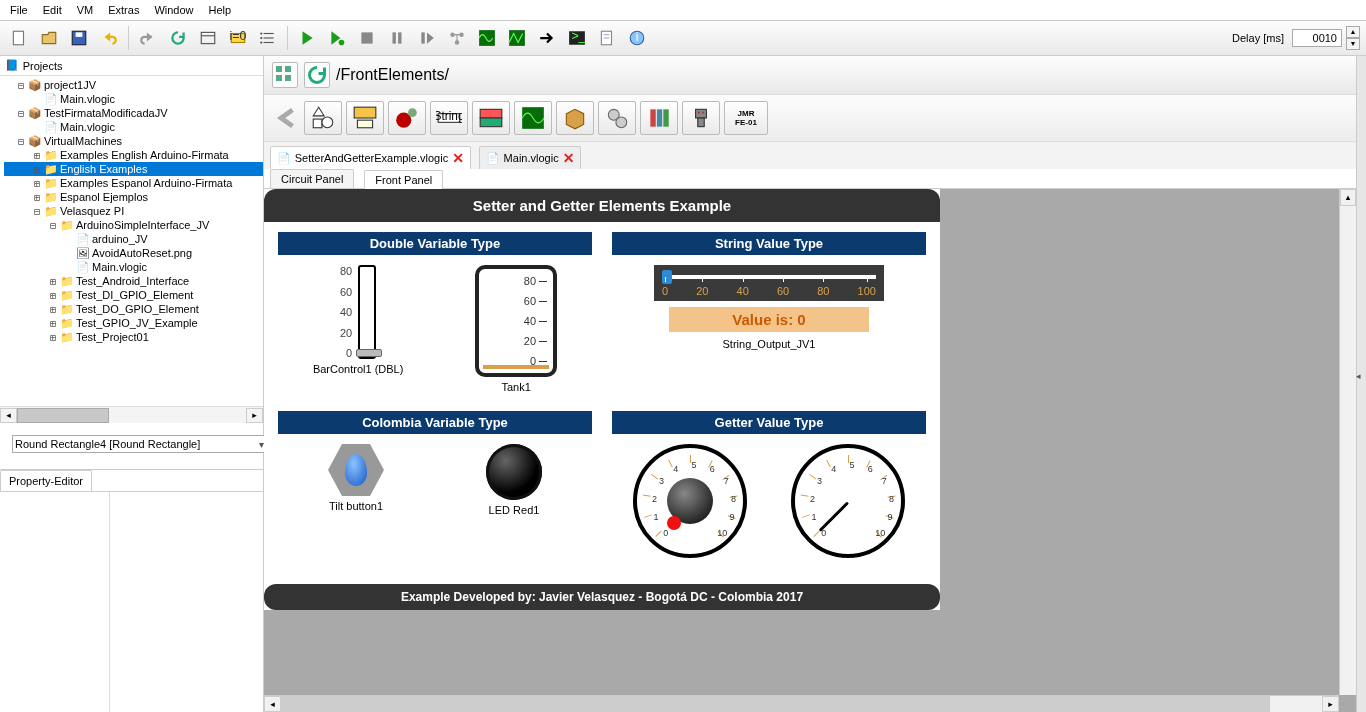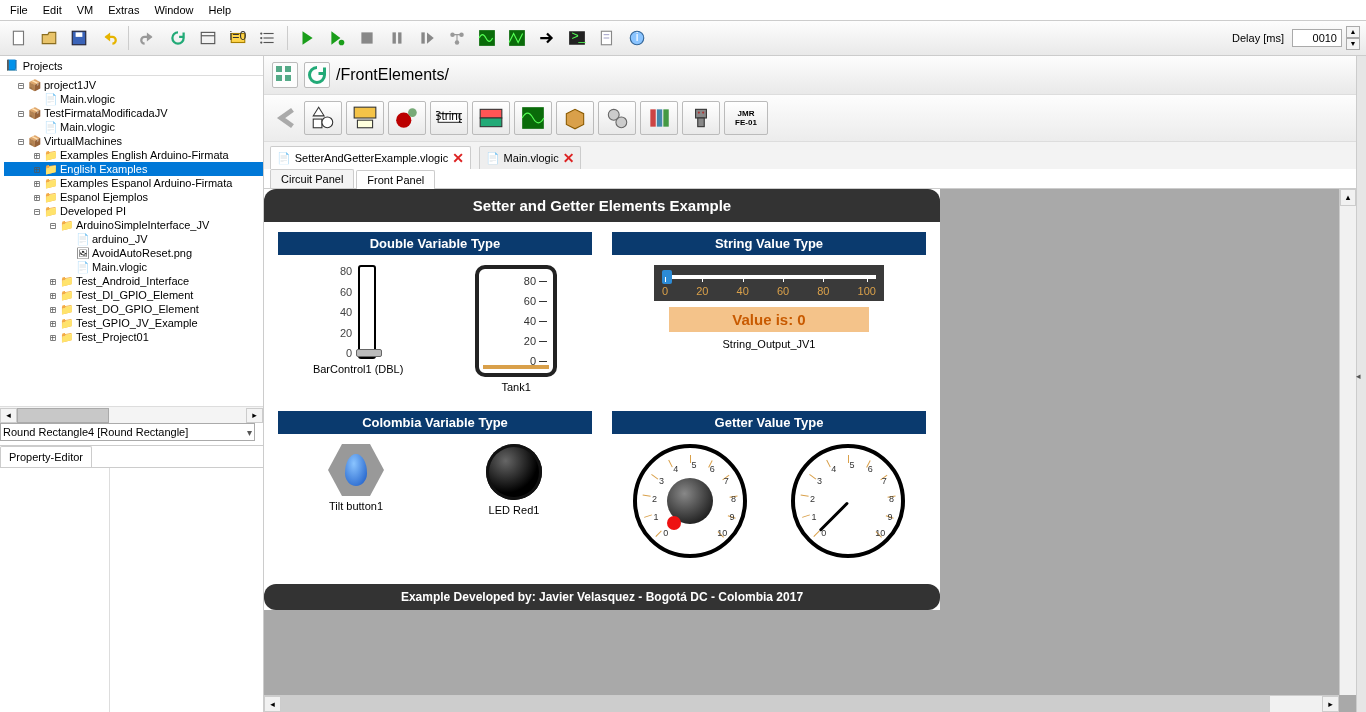--- a/index.html
+++ b/index.html
@@ -32,21 +32,21 @@
 .tree-node.selected { background: #0078d7; color: #fff; }
 .tree-indent { display: inline-block; }
 .tree-toggle { width: 10px; text-align: center; font-family: monospace; font-size: 10px; color: #555; }
 .tree-icon { width: 14px; height: 12px; display: inline-flex; align-items:center; justify-content:center; }
 .tree-hscroll { height: 17px; border-top:1px solid #ddd; background:#f4f4f4; position:relative; display:flex; align-items:center; }
 .tree-hscroll .arrow{width:17px;height:15px;border:1px solid #ccc;text-align:center;font-size:9px;line-height:13px;}
 .tree-hscroll .track{flex:1;height:15px;position:relative;}
 .tree-hscroll .thumb{position:absolute;left:0;width:40%;height:100%;background:#c8c8c8;border:1px solid #aaa;}
 
 .elements-header { padding: 3px 6px; border-top: 1px solid #ccc; border-bottom: 1px solid #ddd; }
-.elements-select { margin: 0; padding: 2px; width: calc(100% - 8px); border: 1px solid #aaa; background:#fff; position:relative; display:flex; justify-content:space-between; align-items:center; }
+.elements-select { margin: 12px; padding: 2px; width: calc(100% - 8px); border: 1px solid #aaa; background:#fff; position:relative; display:flex; justify-content:space-between; align-items:center; }
 .elements-select::after{content:"▾"; font-size:10px; color:#555;}
 .prop-tab-row{display:flex; border-top:1px solid #ccc; margin-top:4px;}
 .prop-tab { padding: 4px 8px; border: 1px solid #ccc; border-bottom: none; background: #fff; border-radius:2px 2px 0 0;}
 .prop-body { flex:1; border-top:1px solid #ccc; display:flex; }
 .prop-body .col-split{width:110px;border-right:1px solid #ddd;}
 
 
 .right-panel { flex:1; display:flex; flex-direction:column; background:#f3f3f3; position:relative; }
 .editor-toolbar-row { display:flex; align-items:center; gap:6px; padding:6px 8px; border-bottom:1px solid #ddd; background:linear-gradient(#fdfdfd,#e9e9e9); }
 .mini-btn{width:26px;height:26px;border:1px solid #bbb;border-radius:2px;display:flex;align-items:center;justify-content:center;background:#fdfdfd;}
@@ -54,21 +54,21 @@
 .palette-row{display:flex;align-items:center;gap:4px;padding:6px 8px;border-bottom:1px solid #ddd;background:linear-gradient(#fdfdfd,#ececec);}
 .palette-btn{width:38px;height:34px;border:1px solid #bbb;border-radius:2px;display:flex;align-items:center;justify-content:center;background:linear-gradient(#fff,#e9e9e9);} 
 .palette-btn.noframe{border:none;background:none;width:28px;}
 .palette-btn svg{width:26px;height:26px;}
 
 .file-tabs{display:flex;gap:8px;padding:4px 6px 0 6px;}
 .file-tab{display:flex;align-items:center;gap:4px;padding:3px 6px;border:1px solid #ccc;border-bottom:none;background:#eee;border-radius:2px 2px 0 0;}
 .file-tab.active{background:#fff;}
 .close-x{color:#d22;font-weight:bold;font-size:14px;}
 
-.panel-tabs{display:flex;gap:2px;padding:0 6px;background:#fff;border-bottom:1px solid #ccc;}
+.panel-tabs{display:flex;gap:10px;padding:0 6px;background:#fff;border-bottom:1px solid #ccc;}
 .panel-tab{padding:3px 10px;border:1px solid #ccc;border-bottom:none;background:#f4f4f4;border-radius:2px 2px 0 0;}
 .panel-tab.active{background:#fff;position:relative;top:1px;}
 
 .canvas-wrapper{flex:1;overflow:auto;background:#a9a9a9;padding:0;position:relative;}
 .vscroll-indicator{position:absolute;right:0;top:0;bottom:17px;width:17px;background:#f1f1f1;border-left:1px solid #ccc;}
 .vscroll-indicator .arrow{height:17px;border:1px solid #ccc;text-align:center;font-size:9px;line-height:14px;}
 .hscroll-indicator{position:absolute;left:0;right:17px;bottom:0;height:17px;background:#f1f1f1;border-top:1px solid #ccc;display:flex;}
 .hscroll-indicator .arrow{width:17px;border:1px solid #ccc;text-align:center;font-size:9px;line-height:14px;}
 .hscroll-indicator .track{flex:1;position:relative;}
 .hscroll-indicator .thumb{position:absolute;left:0;width:95%;height:100%;background:#cdcdcd;}
@@ -339,21 +339,21 @@
           <div class="tree-node">
             <span class="tree-indent" style="width: 24px;"></span>
             <span class="tree-toggle">⊞</span>
             <span class="tree-icon">📁</span>
             <span>Espanol Ejemplos</span>
           </div>
           <div class="tree-node">
             <span class="tree-indent" style="width: 24px;"></span>
             <span class="tree-toggle">⊟</span>
             <span class="tree-icon">📁</span>
-            <span>Developed PI</span>
+            <span>Velasquez PI</span>
           </div>
           <div class="tree-node">
             <span class="tree-indent" style="width: 40px;"></span>
             <span class="tree-toggle">⊟</span>
             <span class="tree-icon">📁</span>
             <span>ArduinoSimpleInterface_JV</span>
           </div>
           <div class="tree-node">
             <span class="tree-indent" style="width: 56px;"></span>
             <span class="tree-toggle"></span>

